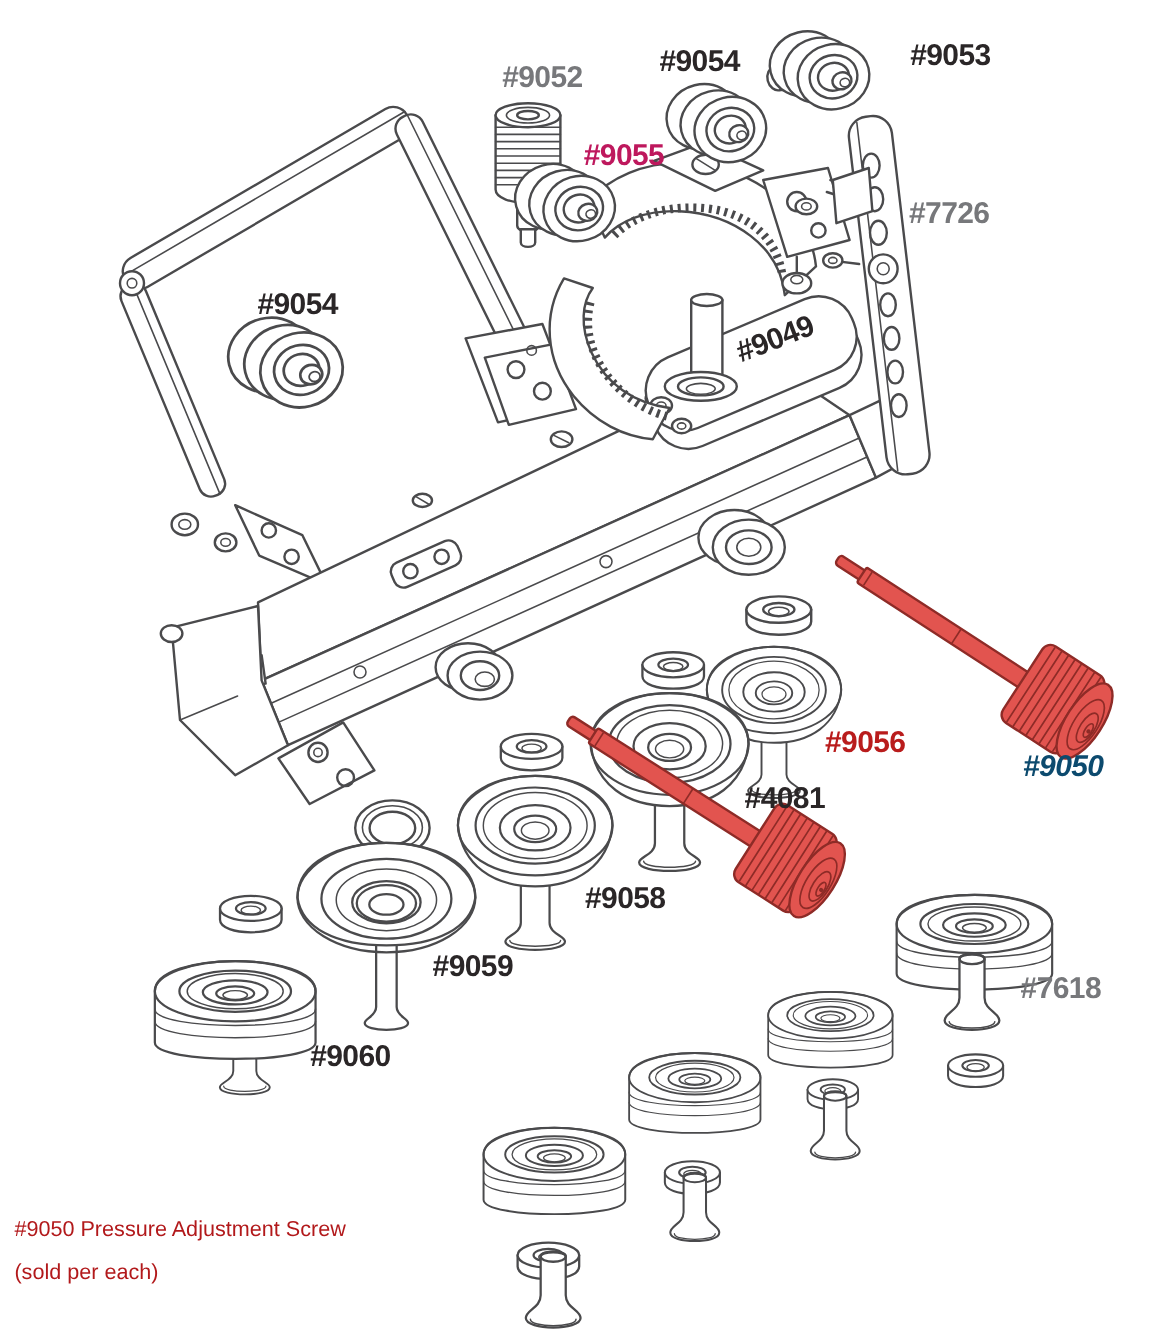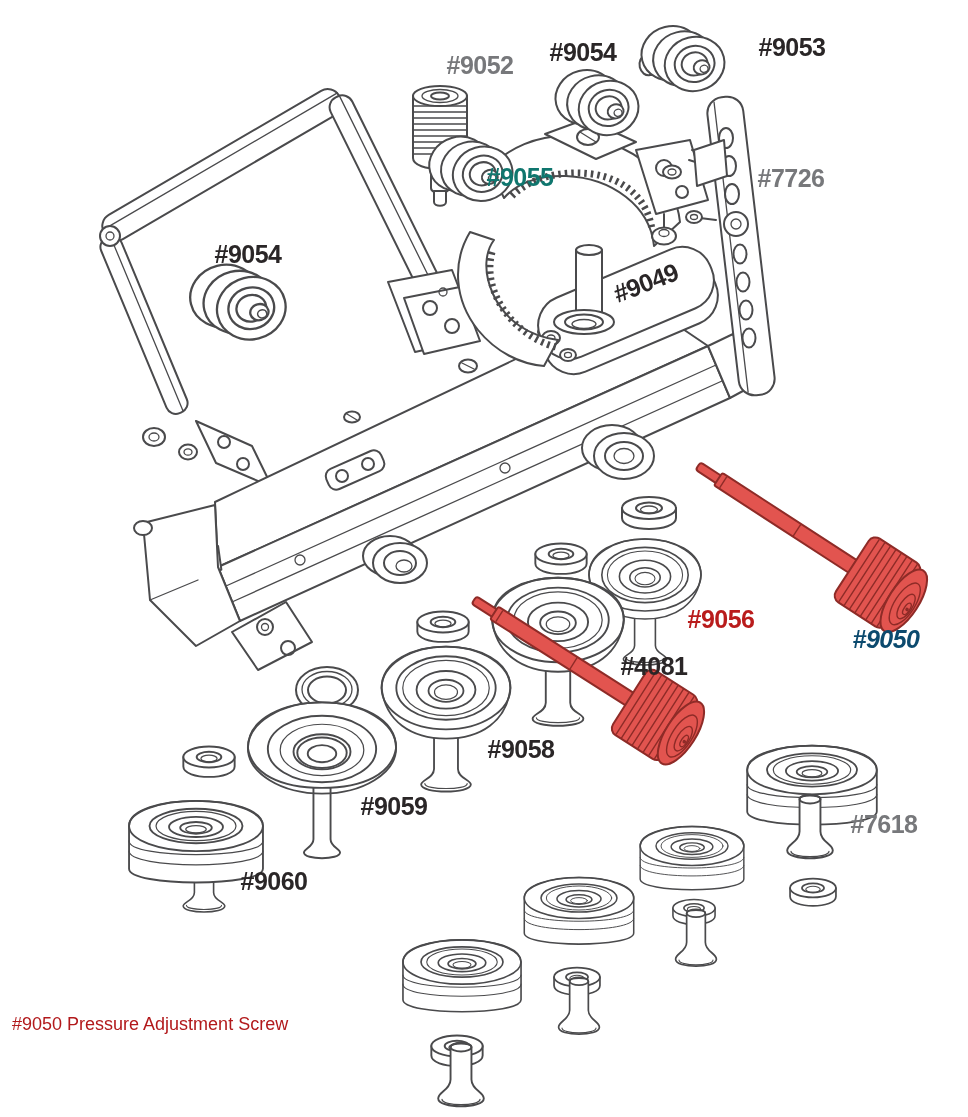--- a/index.html
+++ b/index.html
@@ -319,33 +319,34 @@
 
   <g>
     <use href="#redscrew" transform="translate(698,466) rotate(33)"></use>
   </g>
   <g>
     <use href="#redscrew" transform="translate(474,600) rotate(32.5)"></use>
   </g>
 </svg>
 
 <div>
-      <div class="part-label" style="left: 452px; top: 65px; color: rgb(119, 120, 123); margin-left: 28px;">#9052</div>
+      <div class="part-label" style="left: 452px; top: 65px; color: rgb(119, 120, 123);">#9052</div>
       <div class="part-label" style="left: 583px; top: 52px; color: rgb(42, 38, 39);">#9054</div>
       <div class="part-label" style="left: 792px; top: 47px; color: rgb(42, 38, 39);">#9053</div>
-      <div class="part-label" style="left: 520px; top: 130px; color: #0f766e; margin-top: 47px;">#9055</div>
+      <div class="part-label" style="left: 520px; top: 130px; color: #be185d;">#9055</div>
       <div class="part-label" style="left: 791px; top: 178px; color: rgb(119, 120, 123);">#7726</div>
       <div class="part-label" style="left: 248px; top: 254px; color: rgb(42, 38, 39);">#9054</div>
       <div class="part-label" style="left: 646px; top: 283px; color: rgb(42, 38, 39); transform: translate(-50%, -50%) rotate(-21deg);">#9049</div>
       <div class="part-label" style="left: 721px; top: 619px; color: #b91c1c;">#9056</div>
       <div class="part-label" style="left: 886px; top: 639px; color: #0c4a6e; font-style: italic;">#9050</div>
       <div class="part-label" style="left: 654px; top: 666px; color: rgb(42, 38, 39);">#4081</div>
       <div class="part-label" style="left: 521px; top: 749px; color: rgb(42, 38, 39);">#9058</div>
       <div class="part-label" style="left: 394px; top: 806px; color: rgb(42, 38, 39);">#9059</div>
-      <div class="part-label" style="left: 274px; top: 881px; color: rgb(42, 38, 39);">#9060</div>
+      <div class="part-label" style="left: 292px; top: 881px; color: rgb(42, 38, 39);">#9060</div>
       <div class="part-label" style="left: 884px; top: 824px; color: rgb(119, 120, 123);">#7618</div>
     </div>
 
 <div class="caption" style="color: rgb(178, 25, 27);">
   <div>#9050 Pressure Adjustment Screw</div>
+  <div>(sold per each)</div>
 </div>
 
 </div>
 
 </body></html>

